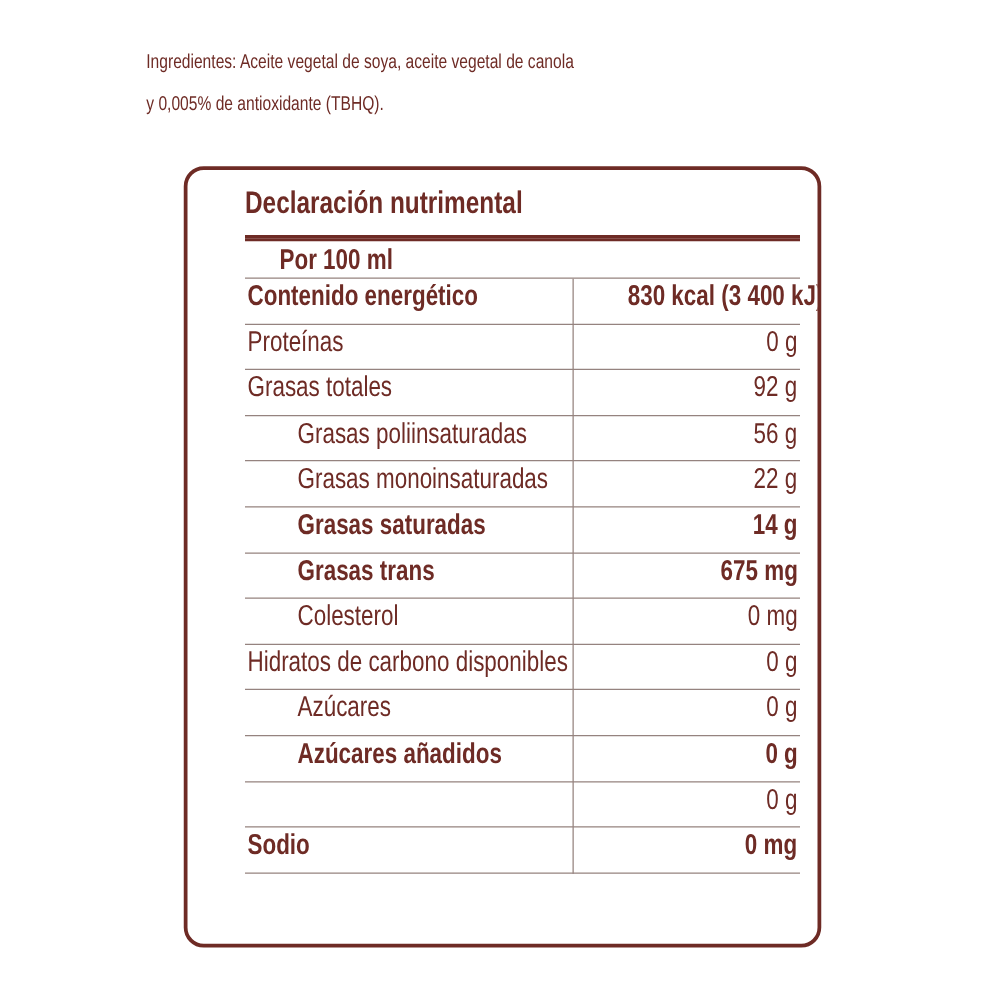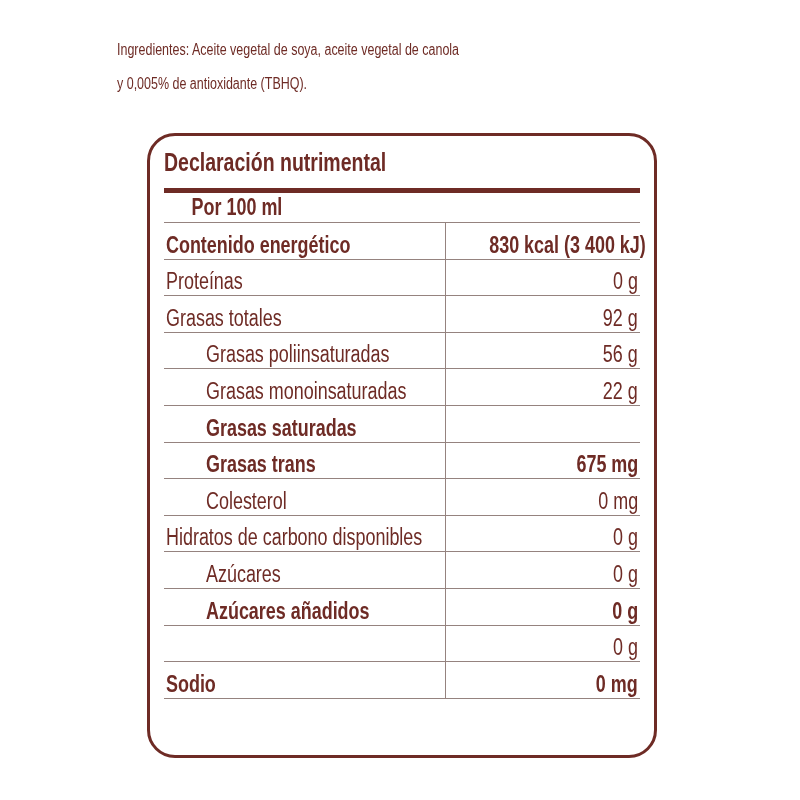--- a/index.html
+++ b/index.html
@@ -18,22 +18,23 @@
   .cond-tight{transform:scaleX(0.71);}
 
   .ingredients{
     position:absolute;left:117px;top:33px;
     font-size:16px;line-height:34px;
   }
   .ingredients div{white-space:nowrap;}
 
   .nutri-box{
     position:absolute;left:147px;top:133px;width:510px;height:625px;
-    border:3px solid var(--ink);border-radius:28px;
+    border:3px solid var(--ink);border-radius:16px;
     overflow:hidden;
+    padding-left:32px;
   }
   .t-title{
     height:52px;display:flex;align-items:center;
     padding:0 14px;font-size:25px;font-weight:bold;
   }
   .rule-thick{height:3px;background:var(--ink);margin:0 14px;}
   .rule-med{height:2px;background:var(--ink);margin:0 14px;}
   .t-envase{
     height:45px;display:flex;align-items:center;
     padding:0 16px;font-size:23px;font-weight:bold;
@@ -42,21 +43,21 @@
     height:29px;display:flex;align-items:center;justify-content:flex-start;
     padding:0 16px;font-size:23px;font-weight:bold;
   }
   .rows{
     position:relative;margin:0 14px;border-top:1px solid var(--grid);
   }
   .vdivider{
     position:absolute;left:59%;top:0;bottom:0;width:1px;background:var(--grid);
   }
   .row{
-    display:flex;align-items:flex-end;height:36.6px;
+    display:flex;align-items:flex-start;height:36.6px;
     border-bottom:1px solid var(--grid);font-size:23px;
   }
   .row.bold{font-weight:bold;}
   .cell-label{flex:0 0 59%;padding-left:2px;overflow:visible;}
   .row.indent .cell-label{padding-left:42px;}
   .cell-value{flex:1;text-align:right;padding-right:2px;overflow:visible;}
 </style>
 </head>
 <body>
 
@@ -119,20 +120,23 @@
     </div>
     <div class="cell-value">
       <span class="cond cond-r">22 g</span>
     </div>
   </div>
 
   <div class="row bold indent">
     <div class="cell-label">
       <span class="cond">Grasas saturadas</span>
     </div>
+    <div class="cell-value">
+      <span class="cond cond-r">14 g</span>
+    </div>
   </div>
 
   <div class="row bold indent">
     <div class="cell-label">
       <span class="cond">Grasas trans</span>
     </div>
     <div class="cell-value">
       <span class="cond cond-r">675 mg</span>
     </div>
   </div>

